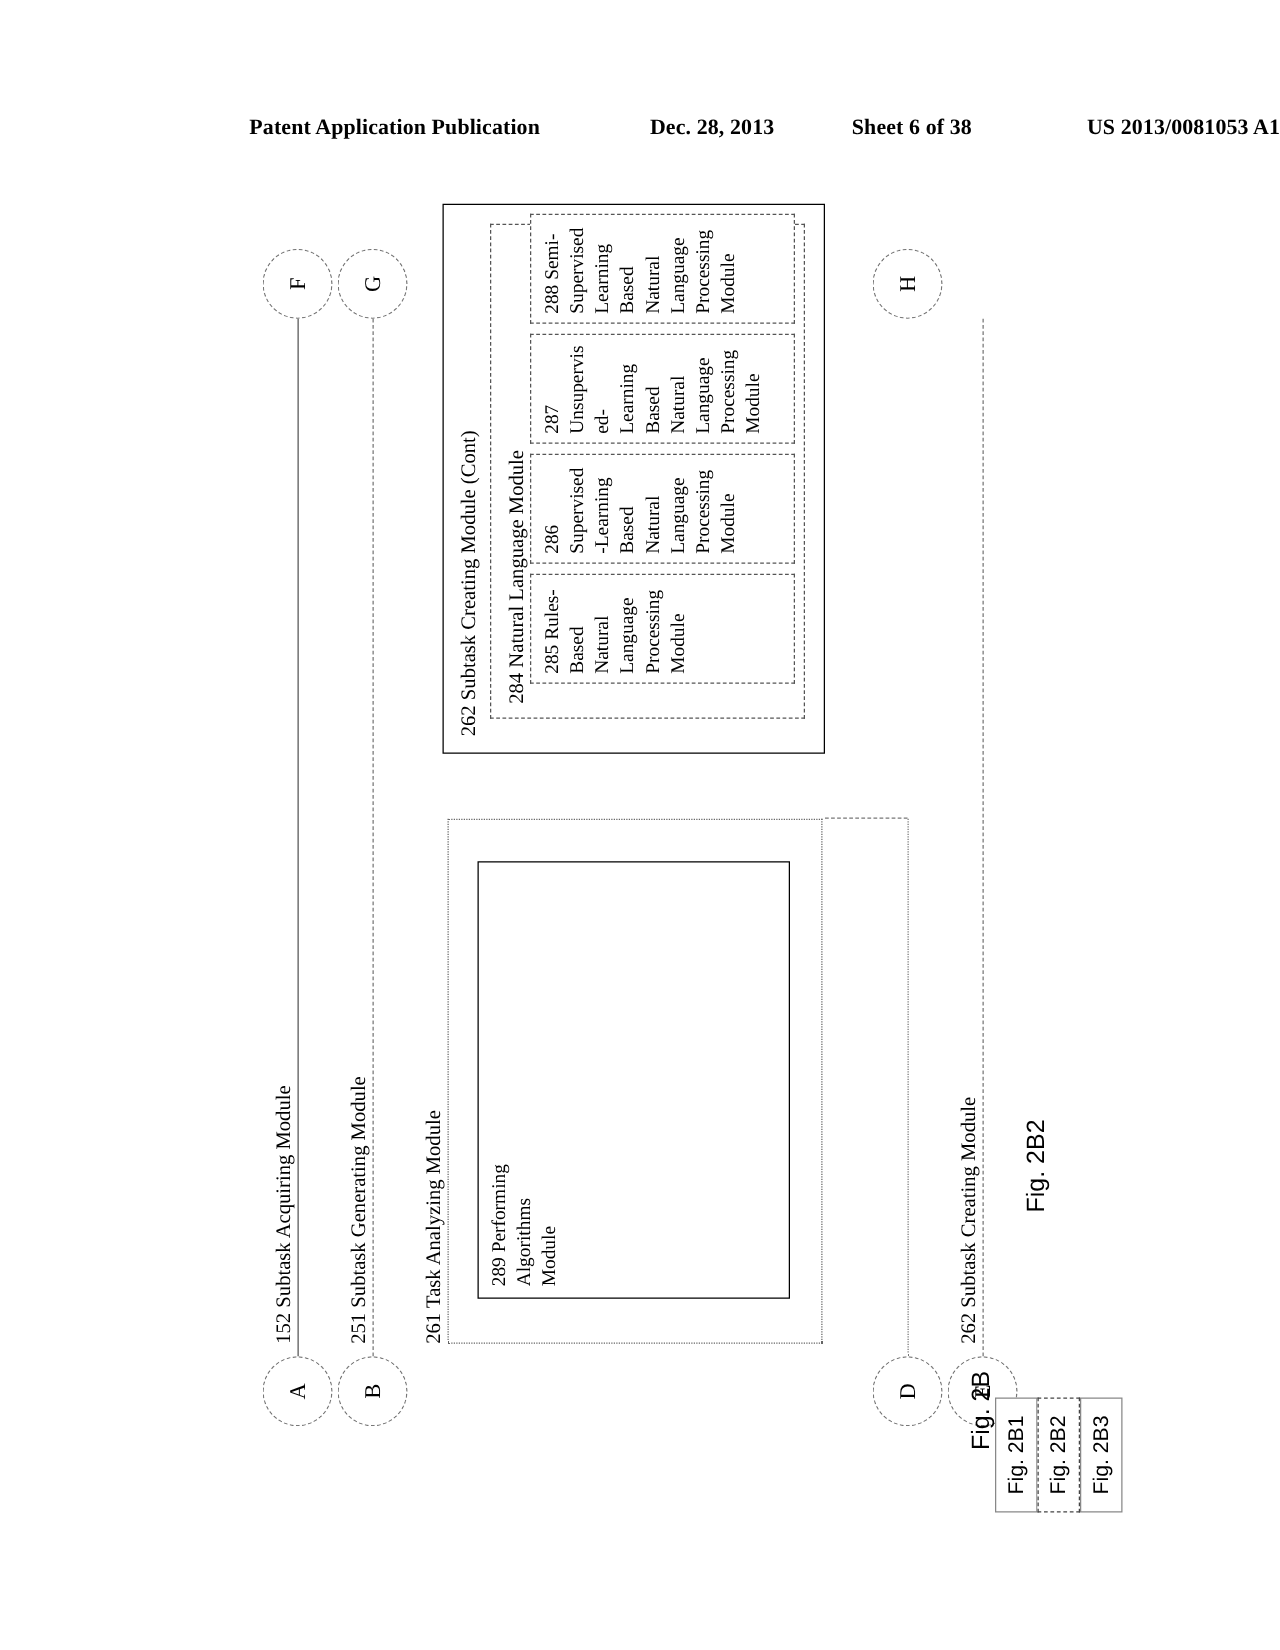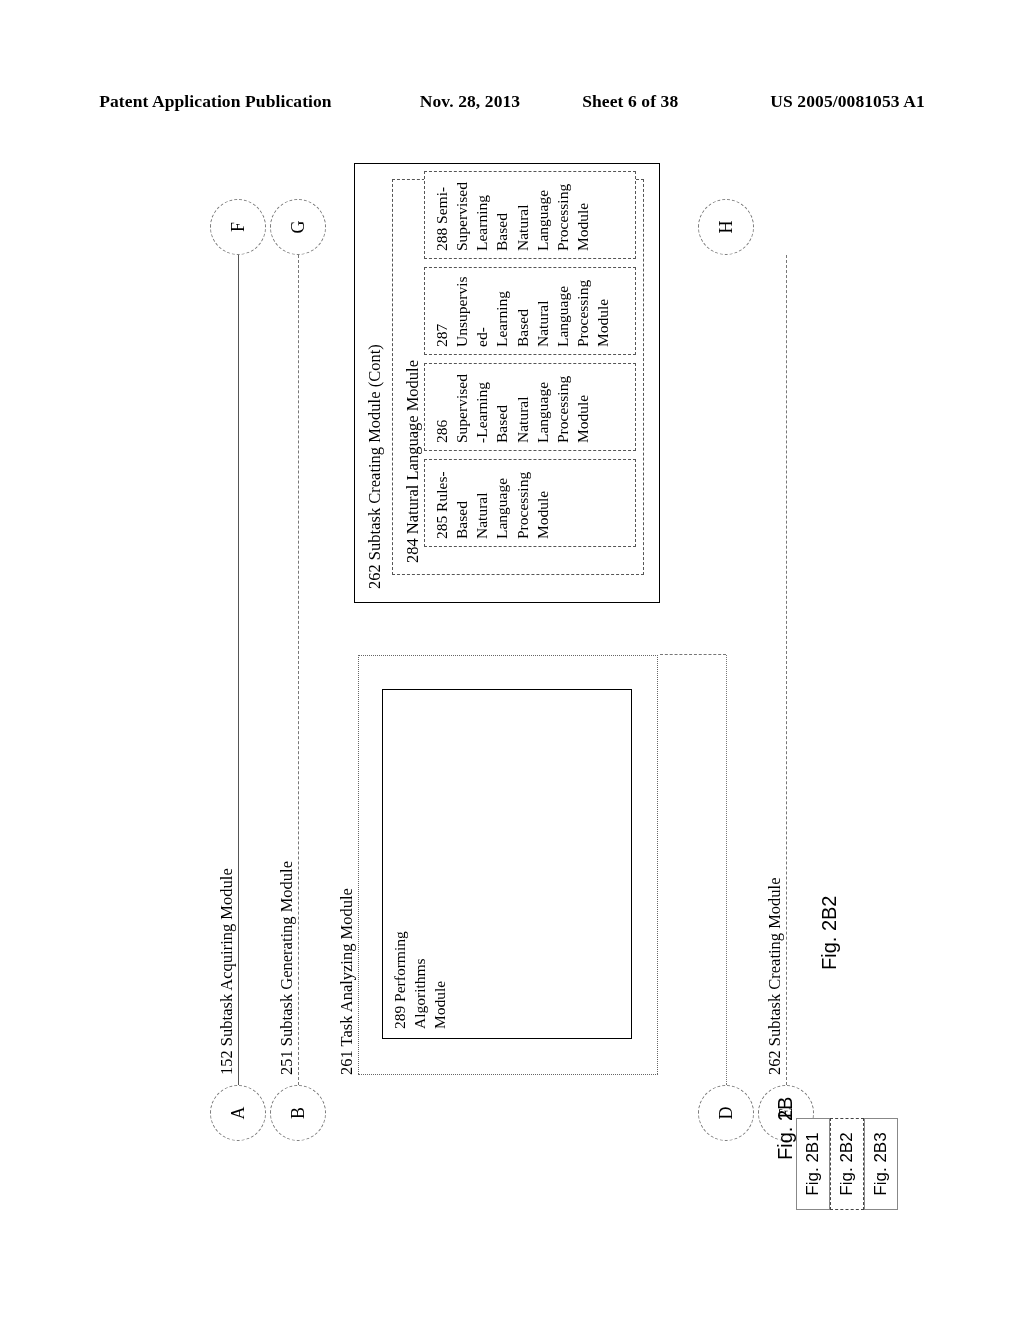--- a/index.html
+++ b/index.html
@@ -17,21 +17,21 @@
   }
 
   
   #pub-header {
     position: absolute;
     top: 86px;
     left: 0;
     width: 1024px;
     height: 30px;
     display: flex;
-    justify-content: center;
+    justify-content: flex-end;
     align-items: center;
     font-family: "Liberation Serif", serif;
     font-weight: bold;
     font-size: 17.5px;
     letter-spacing: 0.1px;
     white-space: nowrap;
     gap: 27px;
   }
   #pub-header .h-seg { display: inline-block; }
   #pub-header .gap-lg { width: 34px; display: inline-block; }
@@ -149,25 +149,25 @@
     color: #000;
     white-space: nowrap;
   }
 </style>
 </head>
 <body>
 
 <div id="pub-header">
   <span class="h-seg">Patent Application Publication</span>
   <span class="gap-lg"></span>
-  <span class="h-seg">Nov. 28, 2013</span>
+  <span class="h-seg">Dec. 28, 2013</span>
   <span class="gap-sm"></span>
   <span class="h-seg">Sheet 6 of 38</span>
   <span class="gap-md"></span>
-  <span class="h-seg">US 2005/0081053 A1</span>
+  <span class="h-seg">US 2013/0081053 A1</span>
 </div>
 
 <div id="figure-canvas">
   <div id="figure-inner">
 
     <div class="conn" style="left:-6px; top:18px; width:56px; height:56px;">
       <span>A</span>
     </div>
 
     <div class="conn" style="left:-6px; top:78px; width:56px; height:56px;">

